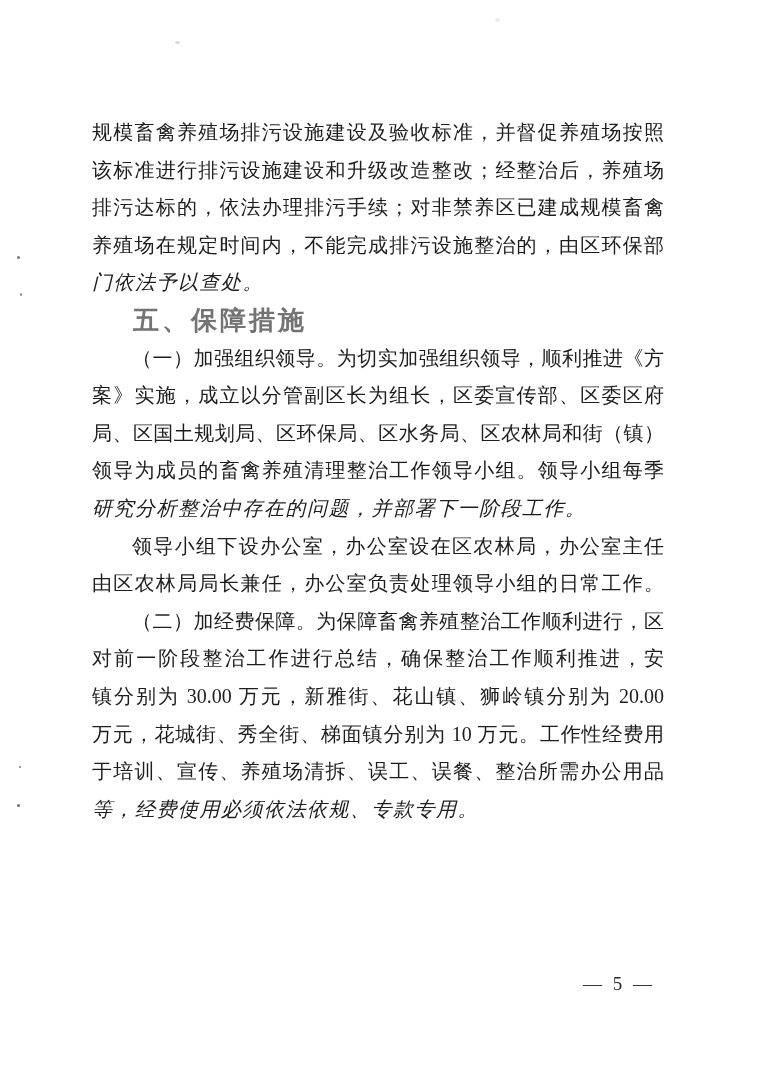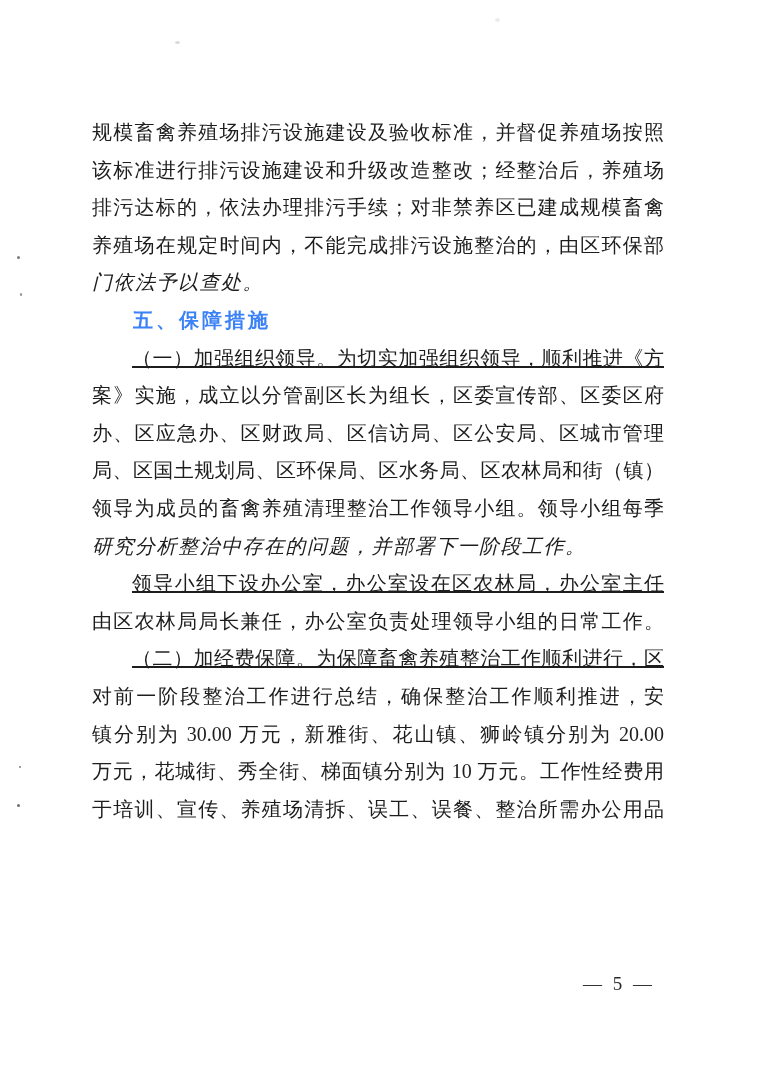--- a/index.html
+++ b/index.html
@@ -35,30 +35,29 @@
     text-align-last: justify;
     text-justify: inter-character;
   }
   .line.left {
     text-align: left;
     letter-spacing: 1.5px;
     font-style: italic;
   }
   .line.indent {
     text-indent: 40px;
-    text-decoration: underline;
   }
   .line.heading {
     font-family: "Liberation Sans", "DejaVu Sans", sans-serif;
     font-weight: 700;
-    font-size: 20px;
+    font-size: 26px;
     letter-spacing: 3px;
     text-indent: 41px;
     text-align: left;
-    color: #3b82f6;
+    color: #737373;
   }
   .pagenum {
     position: absolute;
     left: 583px;
     top: 971px;
     width: 90px;
     font-size: 19px;
     line-height: 26px;
     letter-spacing: 3px;
     color: #2a2a2a;
@@ -82,31 +81,31 @@
 
   <div class="textblock">
     <div class="line justify">规模畜禽养殖场排污设施建设及验收标准，并督促养殖场按照</div>
     <div class="line justify">该标准进行排污设施建设和升级改造整改；经整治后，养殖场</div>
     <div class="line justify">排污达标的，依法办理排污手续；对非禁养区已建成规模畜禽</div>
     <div class="line justify">养殖场在规定时间内，不能完成排污设施整治的，由区环保部</div>
     <div class="line left">门依法予以查处。</div>
     <div class="line heading">五、保障措施</div>
     <div class="line justify indent">（一）加强组织领导。为切实加强组织领导，顺利推进《方</div>
     <div class="line justify">案》实施，成立以分管副区长为组长，区委宣传部、区委区府</div>
-    <div class="line justify">办、区应急办、区财政局、区信访局、区公安局、区城市管理</div>
     <div class="line justify">局、区国土规划局、区环保局、区水务局、区农林局和街（镇）</div>
     <div class="line justify">领导为成员的畜禽养殖清理整治工作领导小组。领导小组每季</div>
     <div class="line left">研究分析整治中存在的问题，并部署下一阶段工作。</div>
     <div class="line justify indent">领导小组下设办公室，办公室设在区农林局，办公室主任</div>
     <div class="line justify">由区农林局局长兼任，办公室负责处理领导小组的日常工作。</div>
     <div class="line justify indent">（二）加经费保障。为保障畜禽养殖整治工作顺利进行，区</div>
     <div class="line justify">对前一阶段整治工作进行总结，确保整治工作顺利推进，安</div>
     <div class="line justify">镇分别为 30.00 万元，新雅街、花山镇、狮岭镇分别为 20.00</div>
     <div class="line justify">万元，花城街、秀全街、梯面镇分别为 10 万元。工作性经费用</div>
     <div class="line justify">于培训、宣传、养殖场清拆、误工、误餐、整治所需办公用品</div>
+    <div class="line left">等，经费使用必须依法依规、专款专用。</div>
   </div>
 
   <div class="pagenum">— 5 —</div>
 
   <div class="speck s1"></div>
   <div class="speck s2"></div>
   <div class="speck s3"></div>
   <div class="speck s4"></div>
   <div class="speck s5"></div>
   <div class="speck s6"></div>

